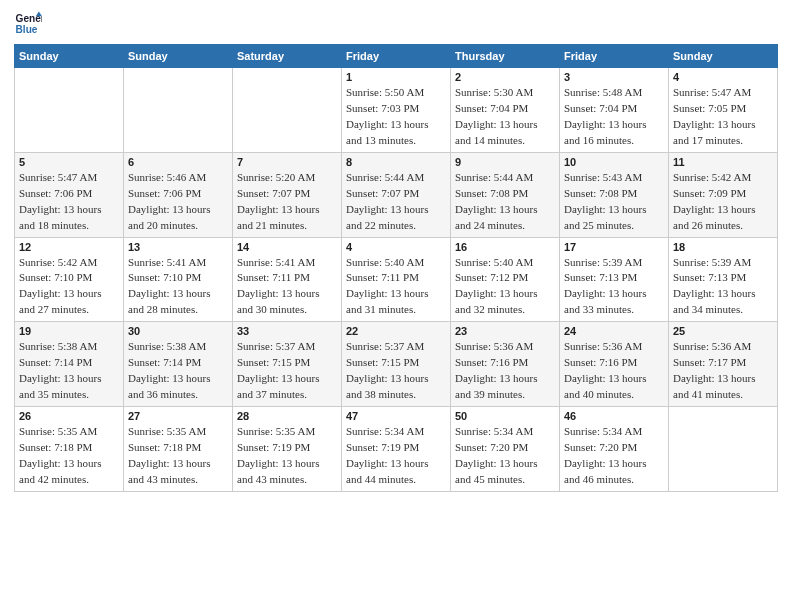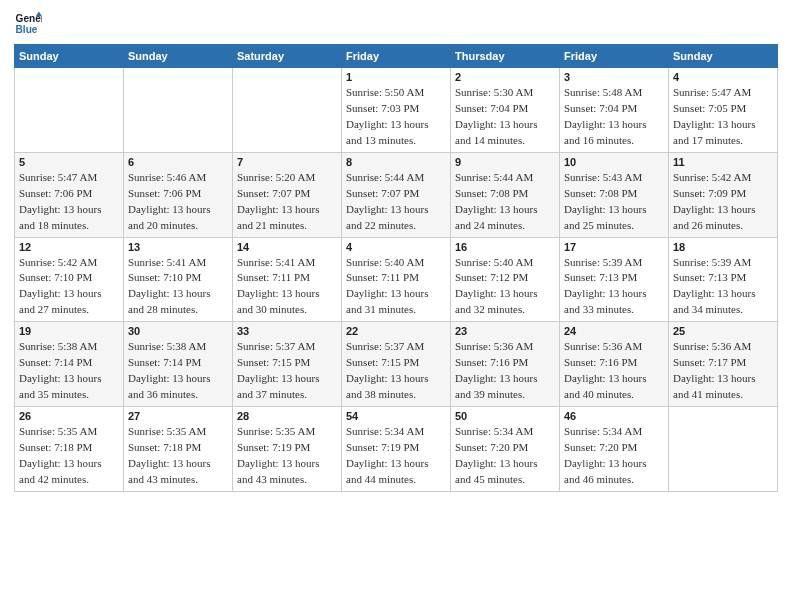--- a/index.html
+++ b/index.html
@@ -316,21 +316,21 @@
 and 43 minutes.</div>
           </td>
           <td>
             <span class="day-num">28</span>
             <div class="day-info" style="white-space: pre-line;">Sunrise: 5:35 AM
 Sunset: 7:19 PM
 Daylight: 13 hours
 and 43 minutes.</div>
           </td>
           <td>
-            <span class="day-num">54</span>
+            <span class="day-num">47</span>
             <div class="day-info" style="white-space: pre-line;">Sunrise: 5:34 AM
 Sunset: 7:19 PM
 Daylight: 13 hours
 and 44 minutes.</div>
           </td>
           <td>
             <span class="day-num">50</span>
             <div class="day-info" style="white-space: pre-line;">Sunrise: 5:34 AM
 Sunset: 7:20 PM
 Daylight: 13 hours

